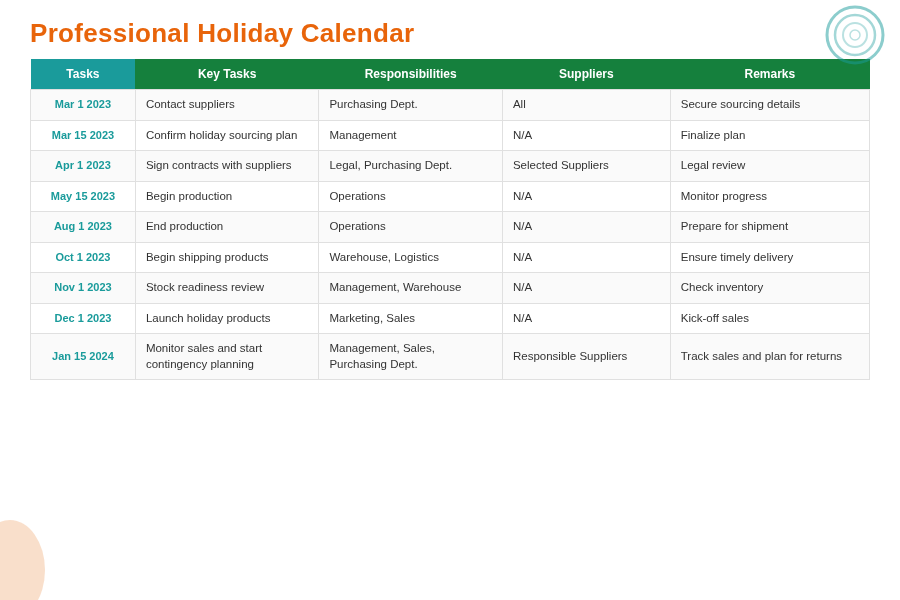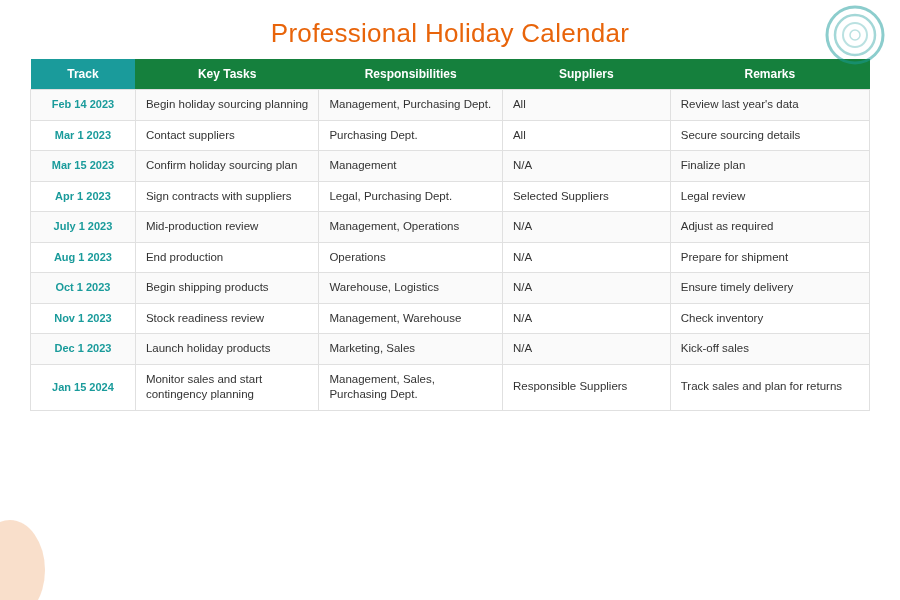--- a/index.html
+++ b/index.html
@@ -35,25 +35,24 @@
       position: absolute;
       bottom: 0;
       left: 0;
       width: 60px;
       height: 120px;
       pointer-events: none;
     }
 
     .page-title {
       font-size: 26px;
-      font-weight: 400;
+      font-weight: 700;
       color: #E8640A;
       margin-bottom: 10px;
       letter-spacing: 0.3px;
-      text-align: center;
     }
 
     table {
       width: 100%;
       border-collapse: collapse;
       font-size: 11.5px;
     }
 
     thead tr th {
       padding: 8px 10px;
@@ -116,35 +115,28 @@
 
   <svg class="deco-blob" viewBox="0 0 60 120" fill="none" xmlns="http://www.w3.org/2000/svg">
     <ellipse cx="10" cy="90" rx="35" ry="50" fill="#F5C9A8" opacity="0.6"></ellipse>
   </svg>
 
   <h1 class="page-title">Professional Holiday Calendar</h1>
 
   <table>
     <thead>
       <tr>
-        <th class="col-date">Track</th>
+        <th class="col-date">Tasks</th>
         <th class="col-tasks">Key Tasks</th>
         <th class="col-resp">Responsibilities</th>
         <th class="col-suppliers">Suppliers</th>
         <th class="col-remarks">Remarks</th>
       </tr>
     </thead>
     <tbody id="table-body">
-    <tr>
-          <td>Feb 14 2023</td>
-          <td>Begin holiday sourcing planning</td>
-          <td>Management, Purchasing Dept.</td>
-          <td>All</td>
-          <td>Review last year's data</td>
-        </tr>
         <tr>
           <td>Mar 1 2023</td>
           <td>Contact suppliers</td>
           <td>Purchasing Dept.</td>
           <td>All</td>
           <td>Secure sourcing details</td>
         </tr>
         <tr>
           <td>Mar 15 2023</td>
           <td>Confirm holiday sourcing plan</td>
@@ -153,25 +145,25 @@
           <td>Finalize plan</td>
         </tr>
         <tr>
           <td>Apr 1 2023</td>
           <td>Sign contracts with suppliers</td>
           <td>Legal, Purchasing Dept.</td>
           <td>Selected Suppliers</td>
           <td>Legal review</td>
         </tr>
         <tr>
-          <td>July 1 2023</td>
-          <td>Mid-production review</td>
-          <td>Management, Operations</td>
-          <td>N/A</td>
-          <td>Adjust as required</td>
+          <td>May 15 2023</td>
+          <td>Begin production</td>
+          <td>Operations</td>
+          <td>N/A</td>
+          <td>Monitor progress</td>
         </tr>
         <tr>
           <td>Aug 1 2023</td>
           <td>End production</td>
           <td>Operations</td>
           <td>N/A</td>
           <td>Prepare for shipment</td>
         </tr>
         <tr>
           <td>Oct 1 2023</td>

